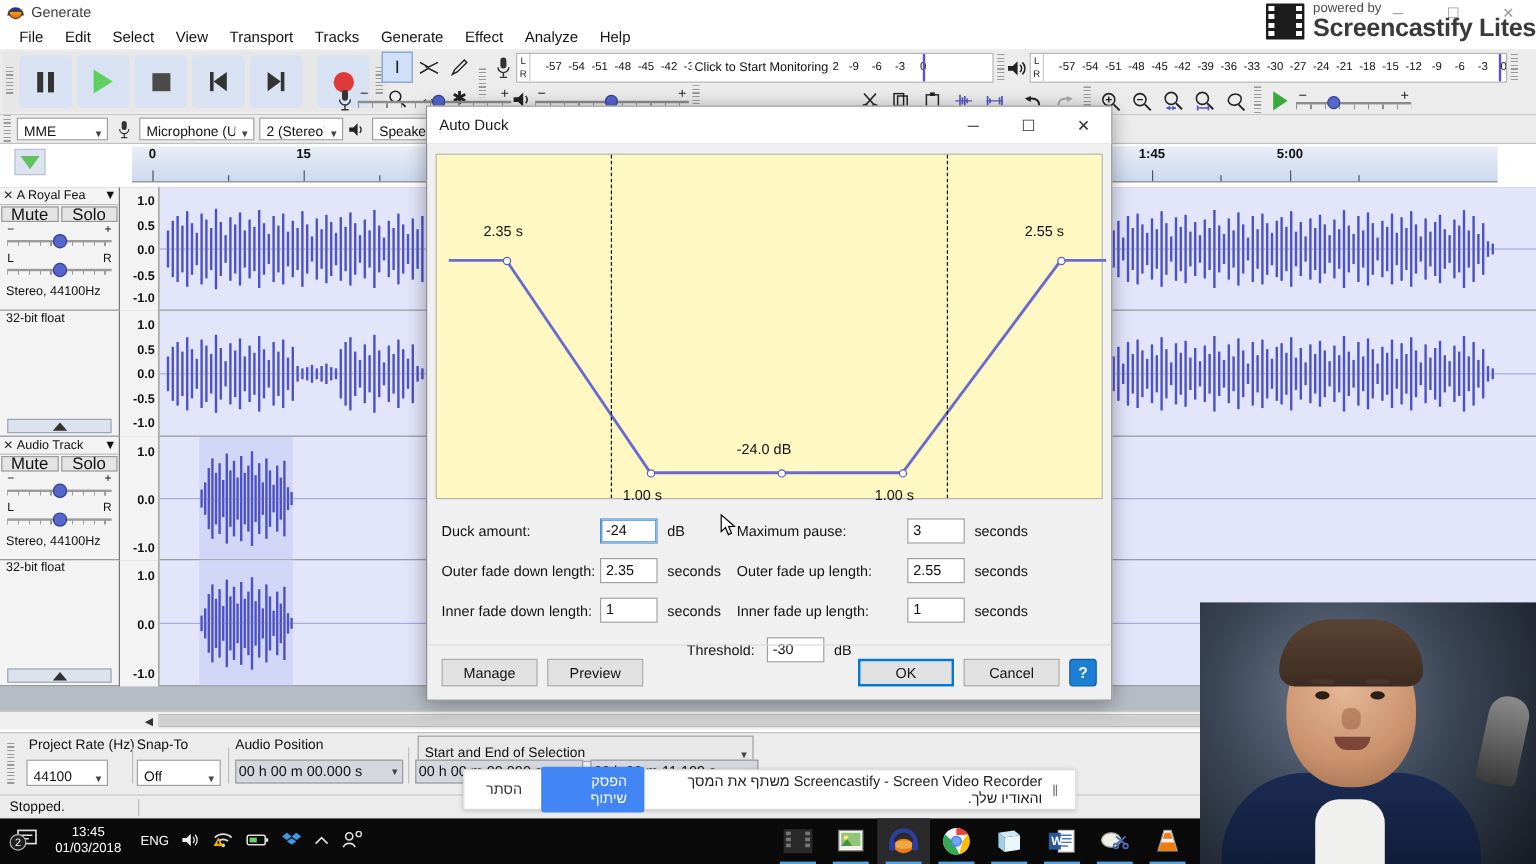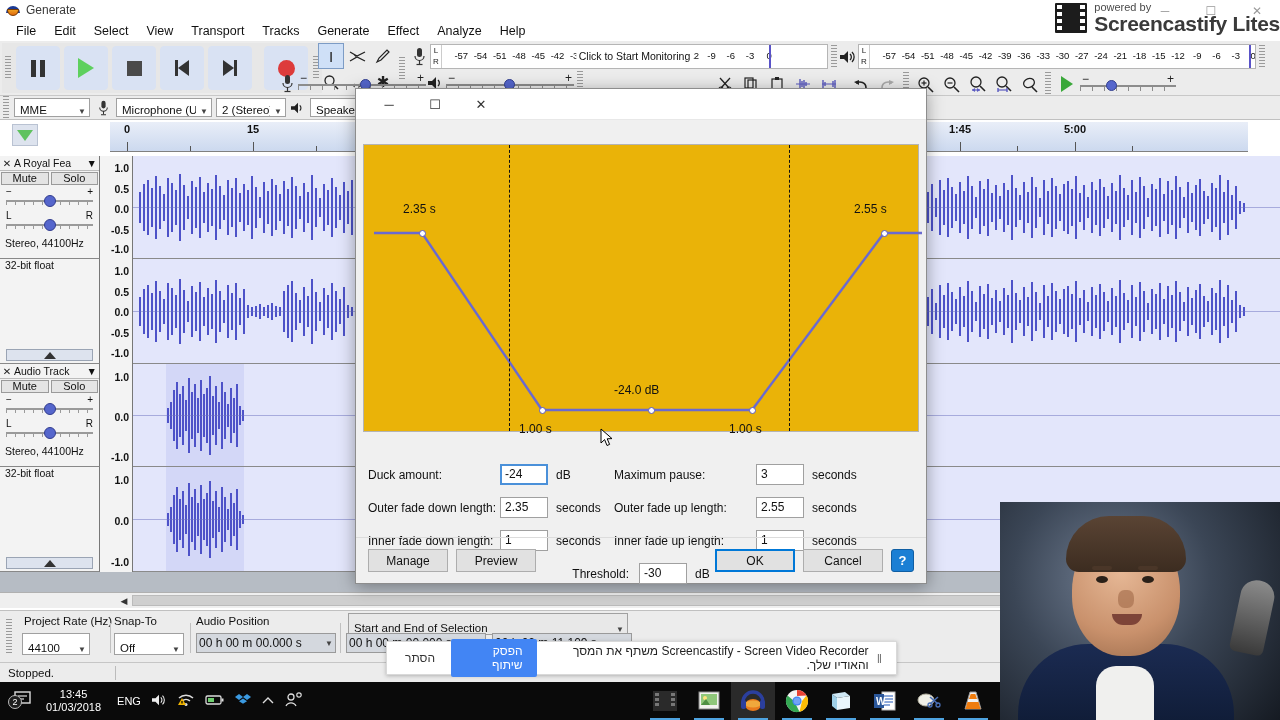--- a/index.html
+++ b/index.html
@@ -191,21 +191,21 @@
   .tpanel {
     width: 100px; background: #f3f3f3; border-right: 1px solid #777;
     border-bottom: 1px solid #888; position: relative; font-size: 10.5px; color: #111;
   }
   .tp-head { display: flex; align-items: center; height: 15px; border-bottom: 1px solid #bbb; }
   .tp-x { width: 14px; text-align: center; font-size: 10px; color: #222; }
   .tp-name { flex: 1; display:flex; justify-content: space-between; padding-right:2px; }
   .tp-ms { display: flex; height: 15px; }
   .tp-ms div {
     flex: 1; margin: 1px; background: #e4e4e4; border: 1px solid #9a9a9a;
-    font-size: 11px; text-align: center; line-height: 11px;
+    font-size: 14px; text-align: center; line-height: 11px;
   }
   .tp-slider { position: relative; height: 22px; margin: 2px 6px 0 6px; }
   .tp-slider .lab { position:absolute; top: -2px; font-size: 10px; }
   .tp-slider .lab.l { left: 0; } .tp-slider .lab.r { right: 0; }
   .tp-slider .line { position:absolute; top: 12px; left: 0; right: 0; height: 2px; background: #9a9a9a; }
   .tp-slider .ticks { position:absolute; top: 13px; left:0; right:0; height:4px;
      background: repeating-linear-gradient(90deg,#9a9a9a 0 1px, transparent 1px 9px); }
   .tp-slider .knob { position:absolute; top: 7px; left: 50%; margin-left:-6px;
      width: 12px; height: 12px; border-radius:50%; background:#5566cc; border:1px solid #333d8f; }
   .tp-info { padding: 3px 5px 0 5px; line-height: 12px; }
@@ -342,22 +342,22 @@
     padding-left: 10px; font-size: 12.5px; color: #1a1a1a;
     border-bottom: 1px solid #e8e8e8;
   }
   .dlg-title .t { flex: 1; }
   .dlg-btn {
     width: 46px; height: 31px; display:flex; align-items:center; justify-content:center;
     font-size: 13px; color: #333;
   }
   .dlg-body { padding: 8px 6px 0 6px; }
   .graph {
-    height: 288px; background: #eab308; border: 1px solid #b4b4b4;
-    position: relative; margin: 16px 1px;
+    height: 288px; background: #fef9c3; border: 1px solid #b4b4b4;
+    position: relative; margin: 0 1px;
   }
   .graph .dash {
     position: absolute; top: 0; bottom: 0; width: 0;
     border-left: 1px dashed #111;
   }
   .graph .glabel { position: absolute; font-size: 12px; color: #111; white-space: nowrap; }
   .graph .node {
     position: absolute; width: 7px; height: 7px; border-radius: 50%;
     background: #ffffff; border: 1px solid #5a5ac0; margin-left: -3.5px; margin-top: -3.5px;
   }
@@ -1612,20 +1612,21 @@
       <div class="wc-brow r"></div>
     <div class="wc-eye l"></div>
       <div class="wc-eye r"></div>
     <div class="wc-nose"></div>
     <div class="wc-mouth"></div>
     <div class="wc-mic"></div>
   </div>
 
   <div class="dialog">
     <div class="dlg-title">
+      <span class="t">Auto Duck</span>
       <div class="dlg-btn">─</div>
       <div class="dlg-btn">☐</div>
       <div class="dlg-btn close">✕</div>
     </div>
 
     <div class="dlg-body">
 
       <div class="graph">
         <div class="dash" style="left:145px"></div>
         <div class="dash" style="left:425px"></div>

